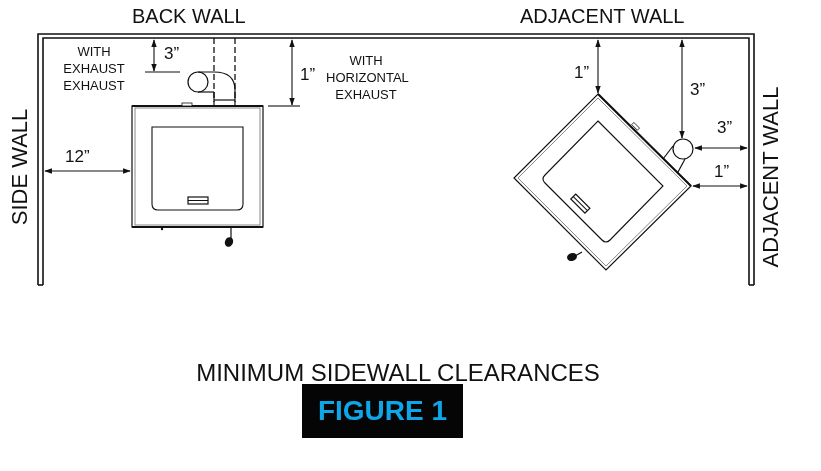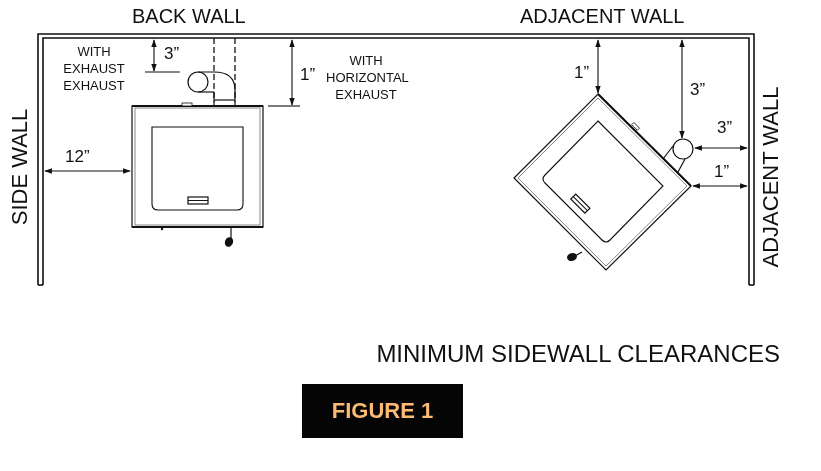--- a/index.html
+++ b/index.html
@@ -2,23 +2,23 @@
 <html><head>
   <meta charset="utf-8">
   <style>
     html, body { margin:0; padding:0; background:#ffffff; }
     body { width:821px; height:471px; position:relative; overflow:hidden; font-family:"Liberation Sans", sans-serif; color:#111; }
     .lbl { position:absolute; white-space:nowrap; font-family:"Liberation Sans", sans-serif; color:#111; line-height:1; }
     .wall-title { font-size:20px; }
     .small { font-size:13px; text-align:center; line-height:17px; }
     .dim { font-size:17px; }
     .vert { transform:translate(-50%,-50%) rotate(-90deg); transform-origin:center; font-size:22px; }
-    .caption { font-size:24px; left:0; width:780px; text-align:right; }
+    .caption { font-size:24px; left:8px; width:780px; text-align:center;margin-top:19px; }
     .figbox { position:absolute; left:302px; top:384px; width:161px; height:54px; background:#050505; display:flex; align-items:center; justify-content:center; }
-    .figbox span { color:#fdba74; font-weight:bold; font-size:22px; font-family:"Liberation Sans", sans-serif; }
+    .figbox span { color:#0ea5e9; font-weight:bold; font-size:28px; font-family:"Liberation Sans", sans-serif; }
     svg { position:absolute; left:0; top:0; }
   </style>
 </head>
 <body>
 
 <svg width="821" height="471" viewBox="0 0 821 471">
   <defs>
     <marker id="ah" viewBox="0 0 10 10" refX="9" refY="5" markerWidth="7" markerHeight="7" orient="auto-start-reverse">
       <path d="M0,1.5 L10,5 L0,8.5 z" fill="#111"></path>
     </marker>

